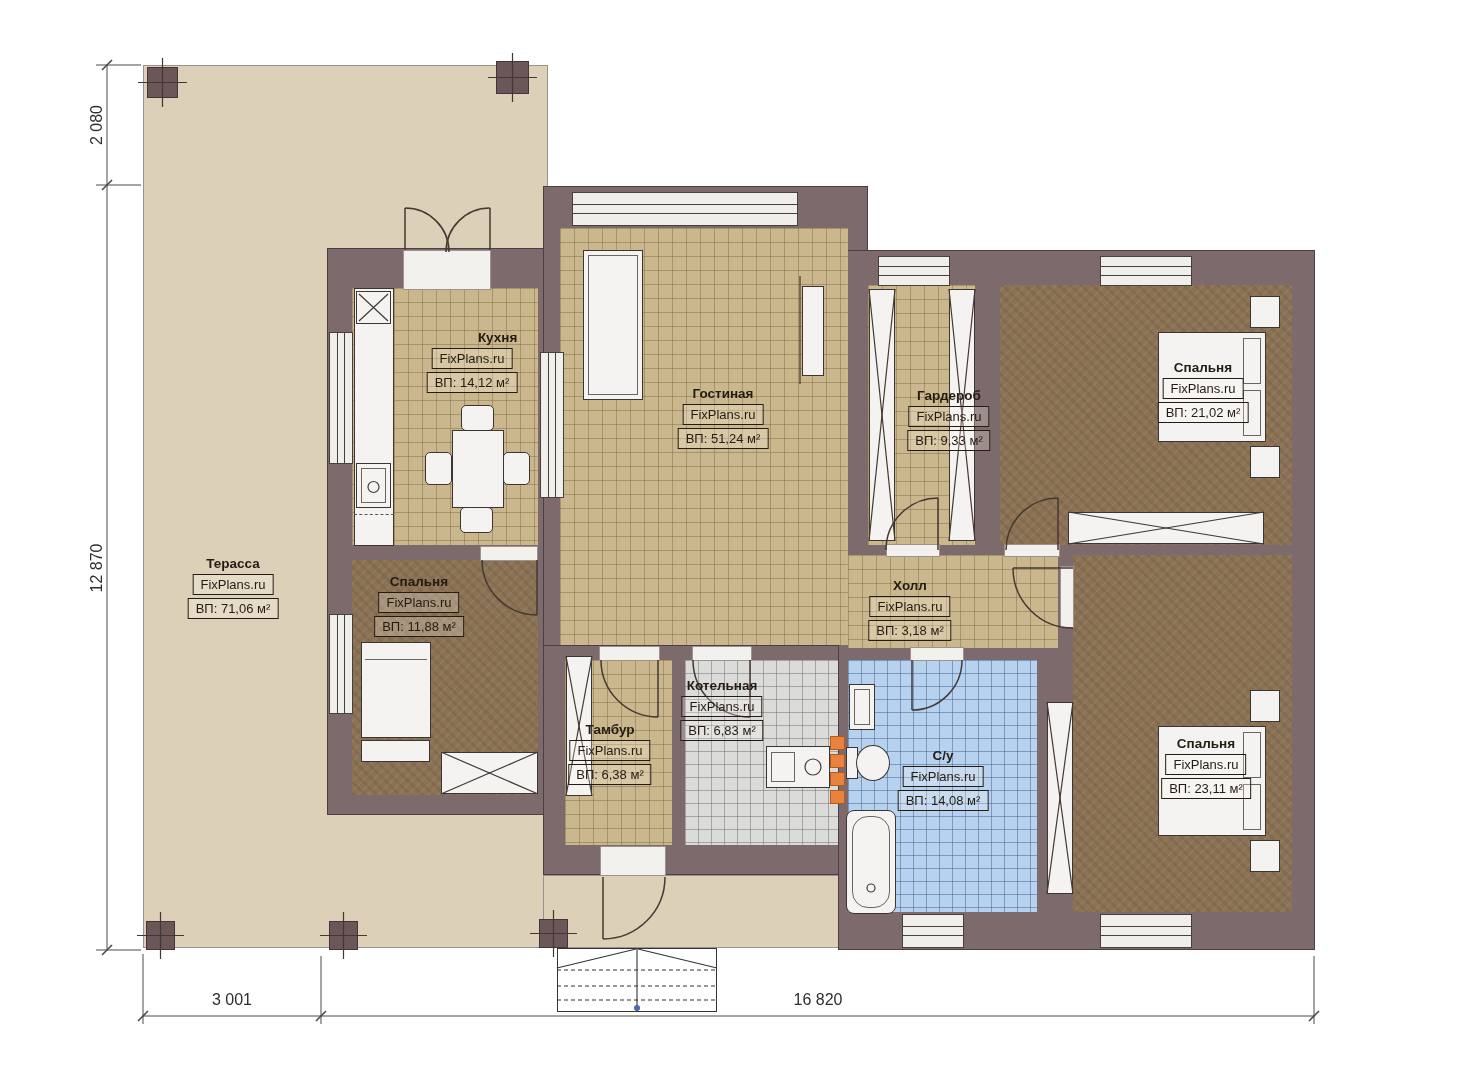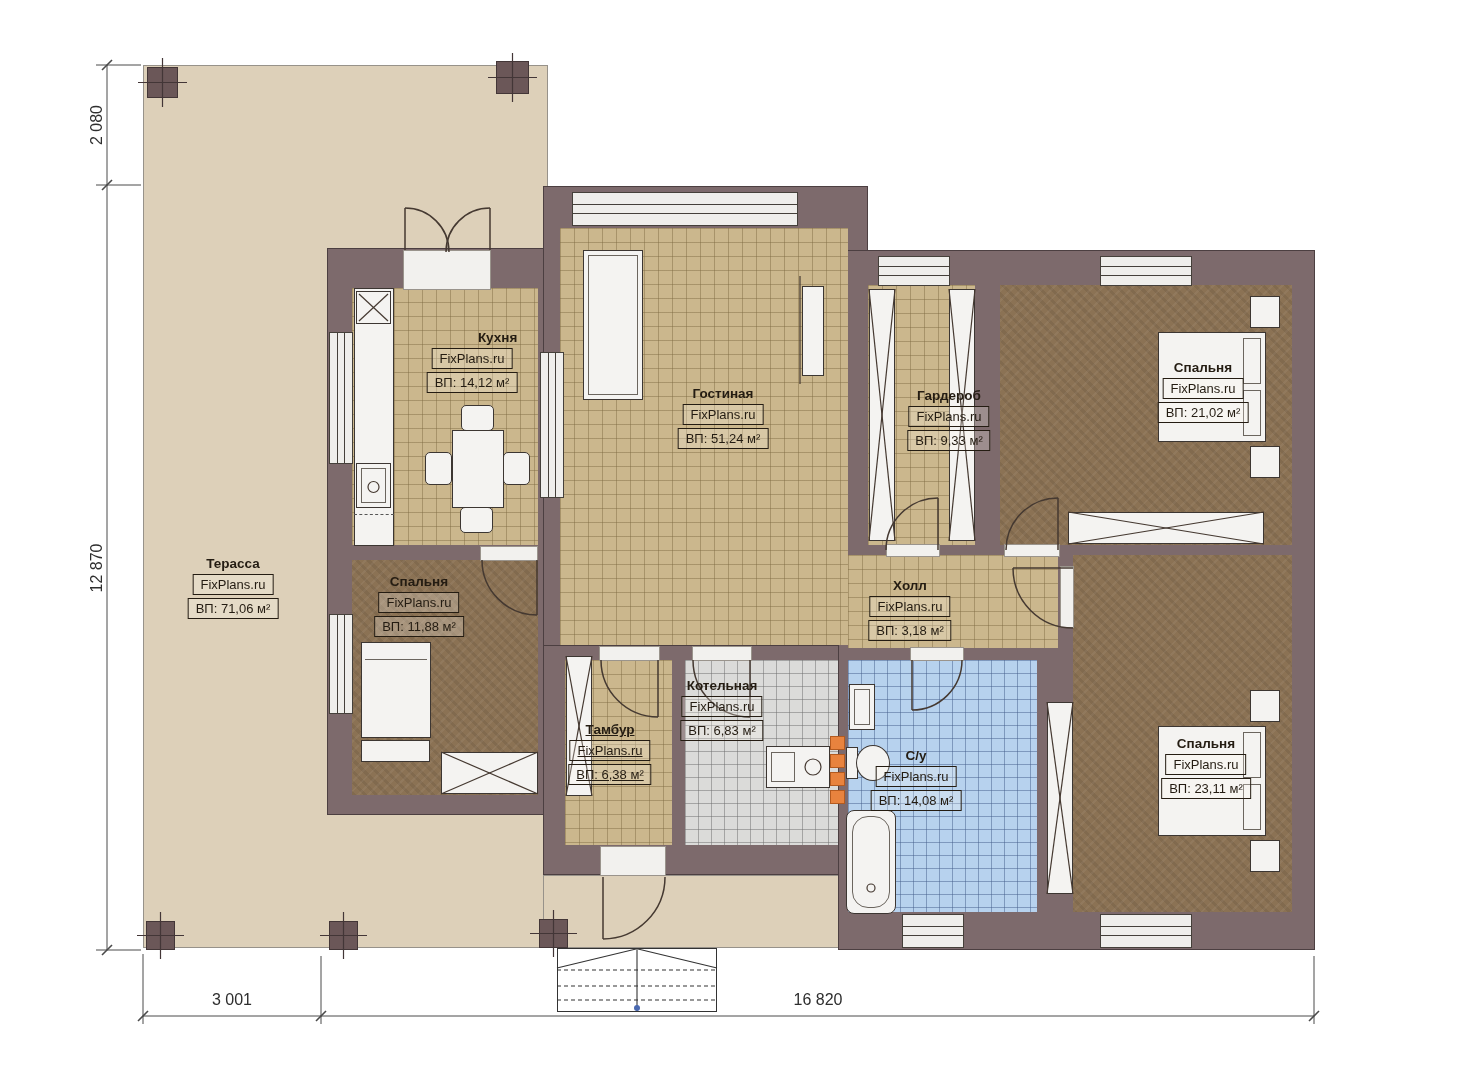--- a/index.html
+++ b/index.html
@@ -273,26 +273,26 @@
   <div class="rlabel" style="left:910px;top:578px;">
     <div class="rname">Холл</div>
     <div class="rbox">FixPlans.ru</div>
     <div class="rbox">ВП: 3,18 м²</div>
   </div>
   <div class="rlabel" style="left:722px;top:678px;">
     <div class="rname">Котельная</div>
     <div class="rbox">FixPlans.ru</div>
     <div class="rbox">ВП: 6,83 м²</div>
   </div>
-  <div class="rlabel" style="left:610px;top:722px;text-decoration:underline;">
+  <div class="rlabel" style="left:610px;top:722px;">
     <div class="rname">Тамбур</div>
     <div class="rbox">FixPlans.ru</div>
     <div class="rbox">ВП: 6,38 м²</div>
   </div>
-  <div class="rlabel" style="left:916px;top:748px;text-align:center;">
+  <div class="rlabel" style="left:943px;top:748px;text-align:center;">
     <div class="rname">С/у</div>
     <div class="rbox">FixPlans.ru</div>
     <div class="rbox">ВП: 14,08 м²</div>
   </div>
   <div class="rlabel" style="left:1206px;top:736px;">
     <div class="rname">Спальня</div>
     <div class="rbox">FixPlans.ru</div>
     <div class="rbox">ВП: 23,11 м²</div>
   </div>
 

